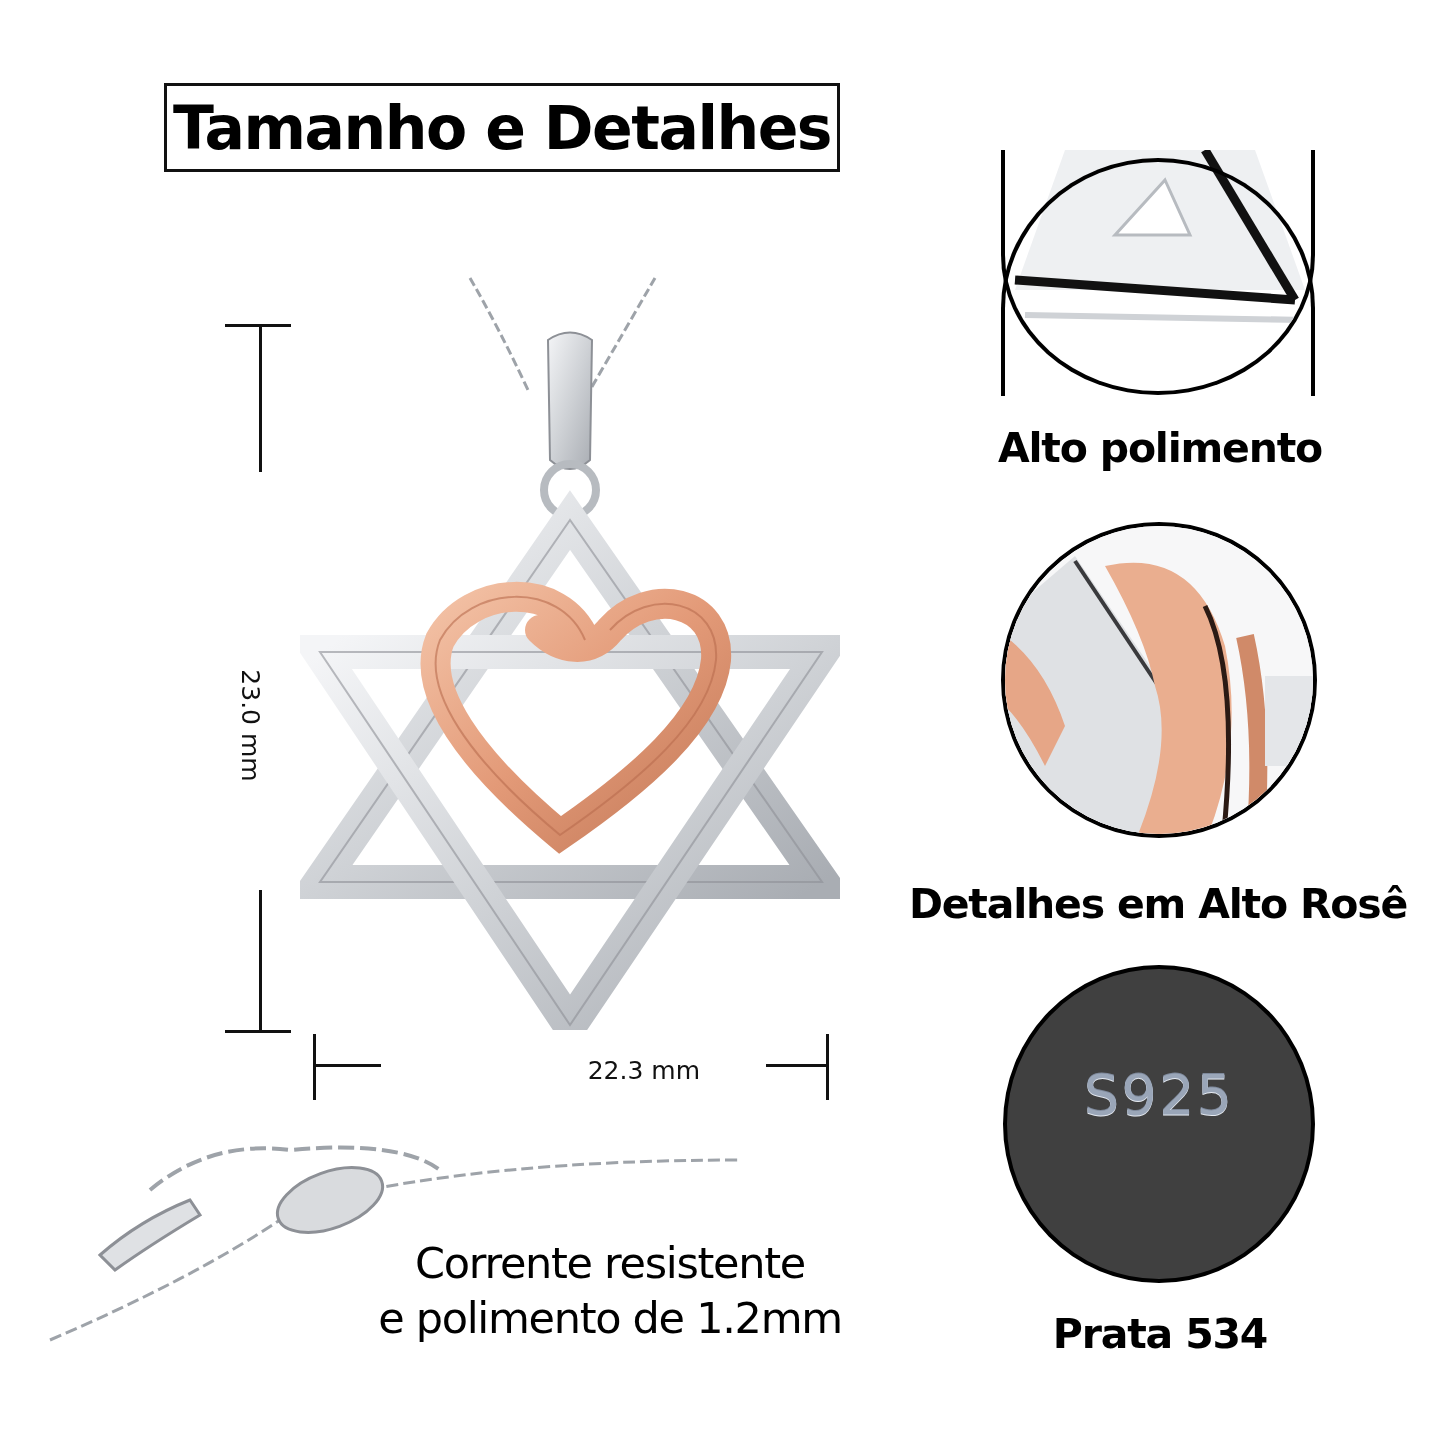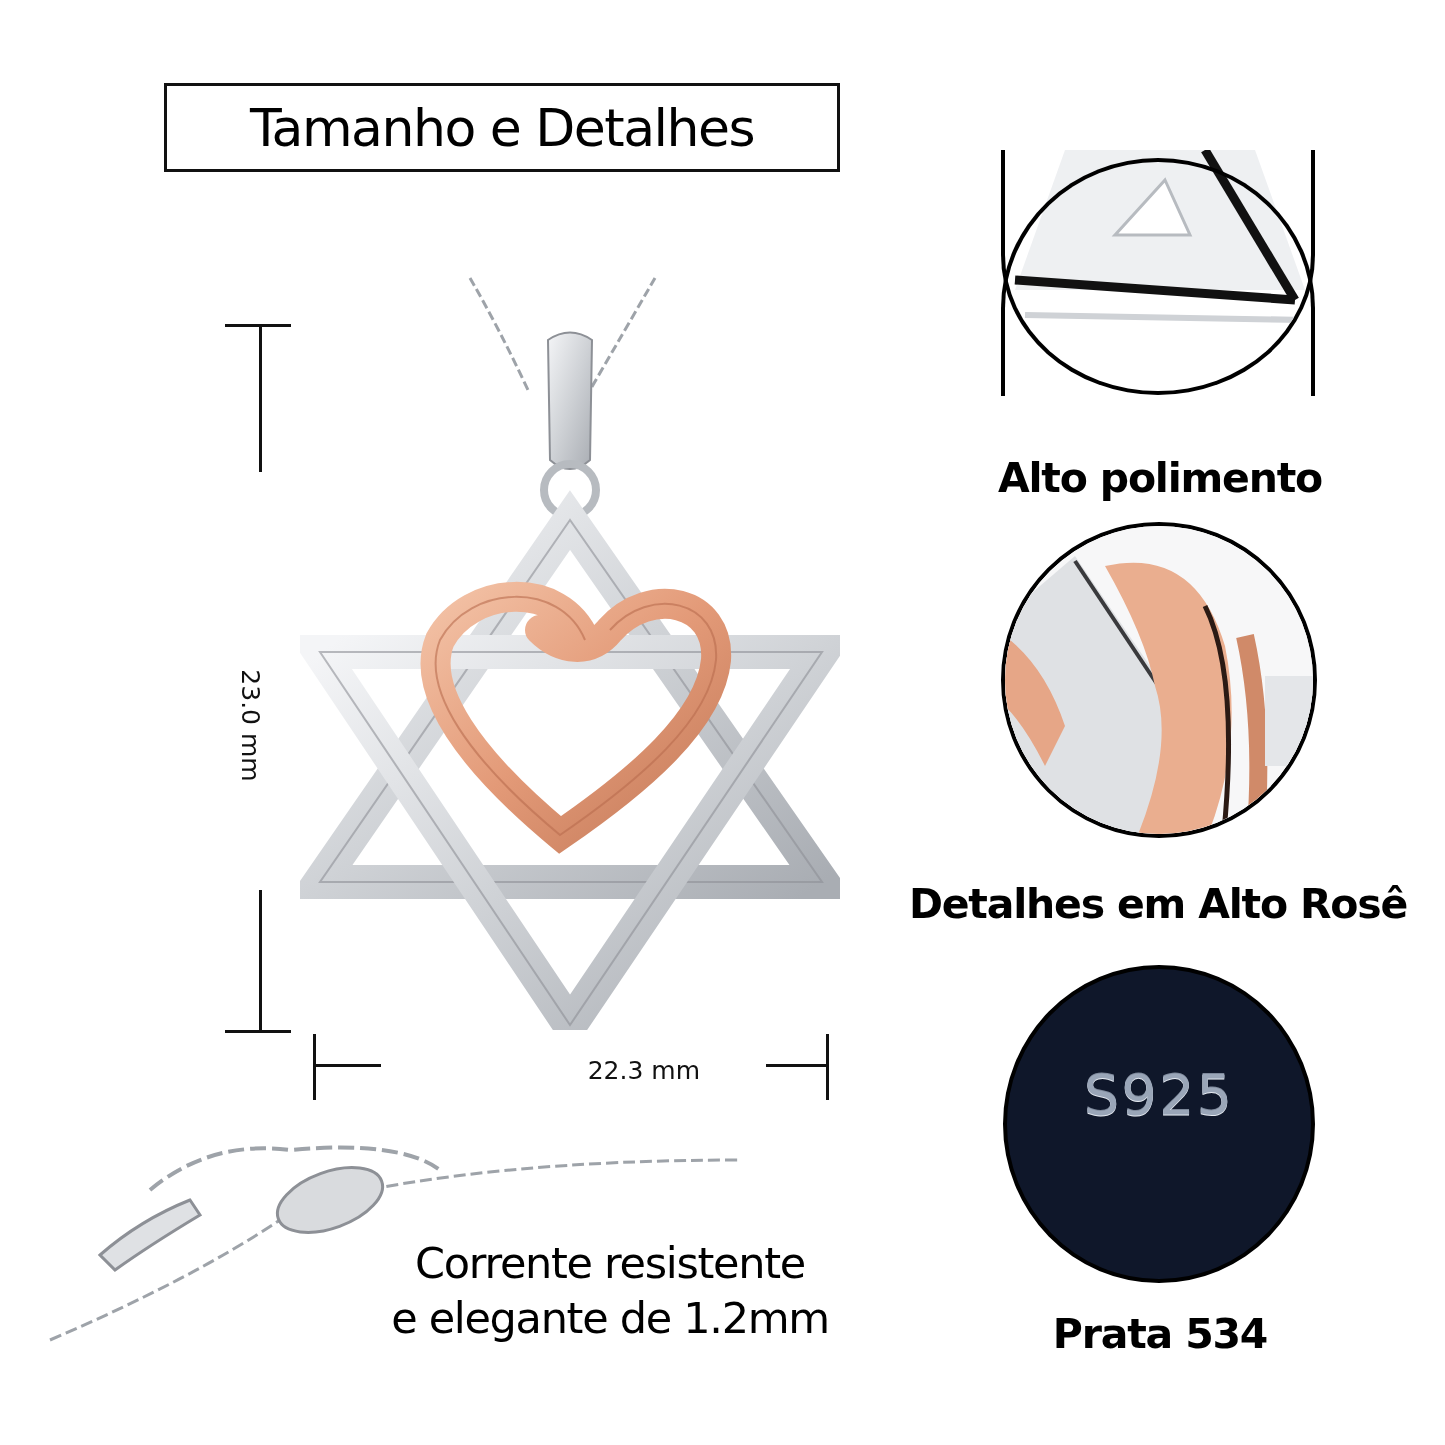--- a/index.html
+++ b/index.html
@@ -4,22 +4,22 @@
   <style>
     html, body { margin: 0; padding: 0; background: #ffffff; }
     body { width: 1445px; height: 1445px; position: relative; overflow: hidden;
            font-family: "Liberation Sans", sans-serif; color: #000; }
     .abs { position: absolute; }
 
     
     .title-box { left: 164px; top: 83px; width: 676px; height: 89px;
                  border: 3px solid #111; box-sizing: border-box;
                  display: flex; align-items: center; justify-content: center; }
-    .title-text { font-family: "DejaVu Sans", sans-serif; font-weight: 400;
-                  font-size: 52px; letter-spacing: -1.5px; }
+    .title-text { font-family: "DejaVu Sans", sans-serif; font-weight: 700;
+                  font-size: 60px; letter-spacing: -1.5px; }
 
     
     .dim-line { background: #111; position: absolute; }
     .dim-label { font-family: "DejaVu Sans", sans-serif; font-size: 25px; color: #111; }
     .dim-vert { left: 210px; top: 640px; width: 80px; height: 170px;
                 display: flex; align-items: center; justify-content: center; }
     .dim-vert span { display: inline-block; transform: rotate(90deg); white-space: nowrap; }
     .dim-horiz { left: 480px; top: 1050px; width: 220px; height: 40px;
                  display: flex; align-items: center; justify-content: flex-end; }
 
@@ -102,47 +102,47 @@
 <div class="abs detail-circle" style="left:1001px; top:150px; width:314px; height:245px; border-radius:0 0 157px 157px / 0 0 140px 140px; border-top:none;">
   <svg width="314" height="245" viewBox="0 0 314 245">
     <polygon points="60,0 250,0 300,140 10,140" fill="#eef0f2"></polygon>
     <polygon points="160,30 185,85 110,85" fill="#fff" stroke="#b7bbc0" stroke-width="3"></polygon>
     <line x1="10" y1="130" x2="290" y2="150" stroke="#111" stroke-width="9"></line>
     <line x1="200" y1="0" x2="290" y2="150" stroke="#111" stroke-width="9"></line>
     <line x1="20" y1="165" x2="300" y2="170" stroke="#cfd2d6" stroke-width="6"></line>
   </svg>
 </div>
 <div class="abs detail-circle" style="left:1001px; top:158px; width:314px; height:238px; border-bottom:none; border-radius:157px 157px 0 0 / 150px 150px 0 0; background:transparent;"></div>
-<div class="abs caption" style="left:940px; top:424px; width:440px;margin-top:30px;">Alto polimento</div>
+<div class="abs caption" style="left:940px; top:424px; width:440px;">Alto polimento</div>
 
 <div class="abs detail-circle" style="left:1001px; top:522px; width:316px; height:316px;">
   <svg width="316" height="316" viewBox="0 0 316 316">
     <rect width="316" height="316" fill="#f7f7f8"></rect>
     <polygon points="0,90 70,30 220,250 150,316 60,316 0,200" fill="#dfe1e4"></polygon>
     <line x1="70" y1="35" x2="180" y2="200" stroke="#3a3a3d" stroke-width="4"></line>
     <path d="M0 110 Q40 140 60 200 L40 240 Q20 200 0 180 Z" fill="#e6a687"></path>
     <path d="M100 40 Q190 20 220 120 Q240 220 200 316 L130 316 Q170 220 150 160 Q140 110 100 40 Z" fill="#eaae8f"></path>
     <path d="M200 80 Q235 150 218 316" stroke="#2b1a14" stroke-width="5" fill="none"></path>
     <path d="M240 110 Q260 200 250 316" stroke="#d08a69" stroke-width="18" fill="none"></path>
     <rect x="260" y="150" width="56" height="90" fill="#e4e6e9"></rect>
   </svg>
 </div>
 <div class="abs caption" style="left:878px; top:880px; width:560px;">Detalhes em Alto Rosê</div>
 
-<div class="abs detail-circle" style="left:1003px; top:965px; width:312px; height:318px; background:#0f172a; display:flex; align-items:center; justify-content:center;">
+<div class="abs detail-circle" style="left:1003px; top:965px; width:312px; height:318px; background:#404040; display:flex; align-items:center; justify-content:center;">
   <span class="s925" style="margin-top:-60px;">S925</span>
 </div>
 <div class="abs caption" style="left:960px; top:1310px; width:400px;">Prata 534</div>
 
 <svg class="abs" style="left:40px; top:1130px;" width="720" height="230" viewBox="0 0 720 230">
   <g stroke="#9ea3a9" stroke-width="3" fill="none">
     <path d="M10 210 Q150 150 240 90" stroke-dasharray="12 5"></path>
     <path d="M280 70 Q450 30 700 30" stroke-dasharray="12 5"></path>
     <path d="M110 60 Q170 10 250 20 Q360 10 400 40" stroke-dasharray="16 6" stroke-width="4"></path>
   </g>
   <ellipse cx="290" cy="70" rx="55" ry="28" fill="#d9dbde" stroke="#8d9096" stroke-width="3" transform="rotate(-20 290 70)"></ellipse>
   <path d="M60 125 Q100 90 150 70 L160 85 Q110 115 75 140 Z" fill="#dfe1e4" stroke="#8d9096" stroke-width="3"></path>
 </svg>
 
 <div class="abs chain-caption" style="left:360px; top:1236px; width:500px;">
   <div>Corrente resistente</div>
-  <div>e elegante de 1.2mm</div>
+  <div>e polimento de 1.2mm</div>
 </div>
 
 </body></html>

